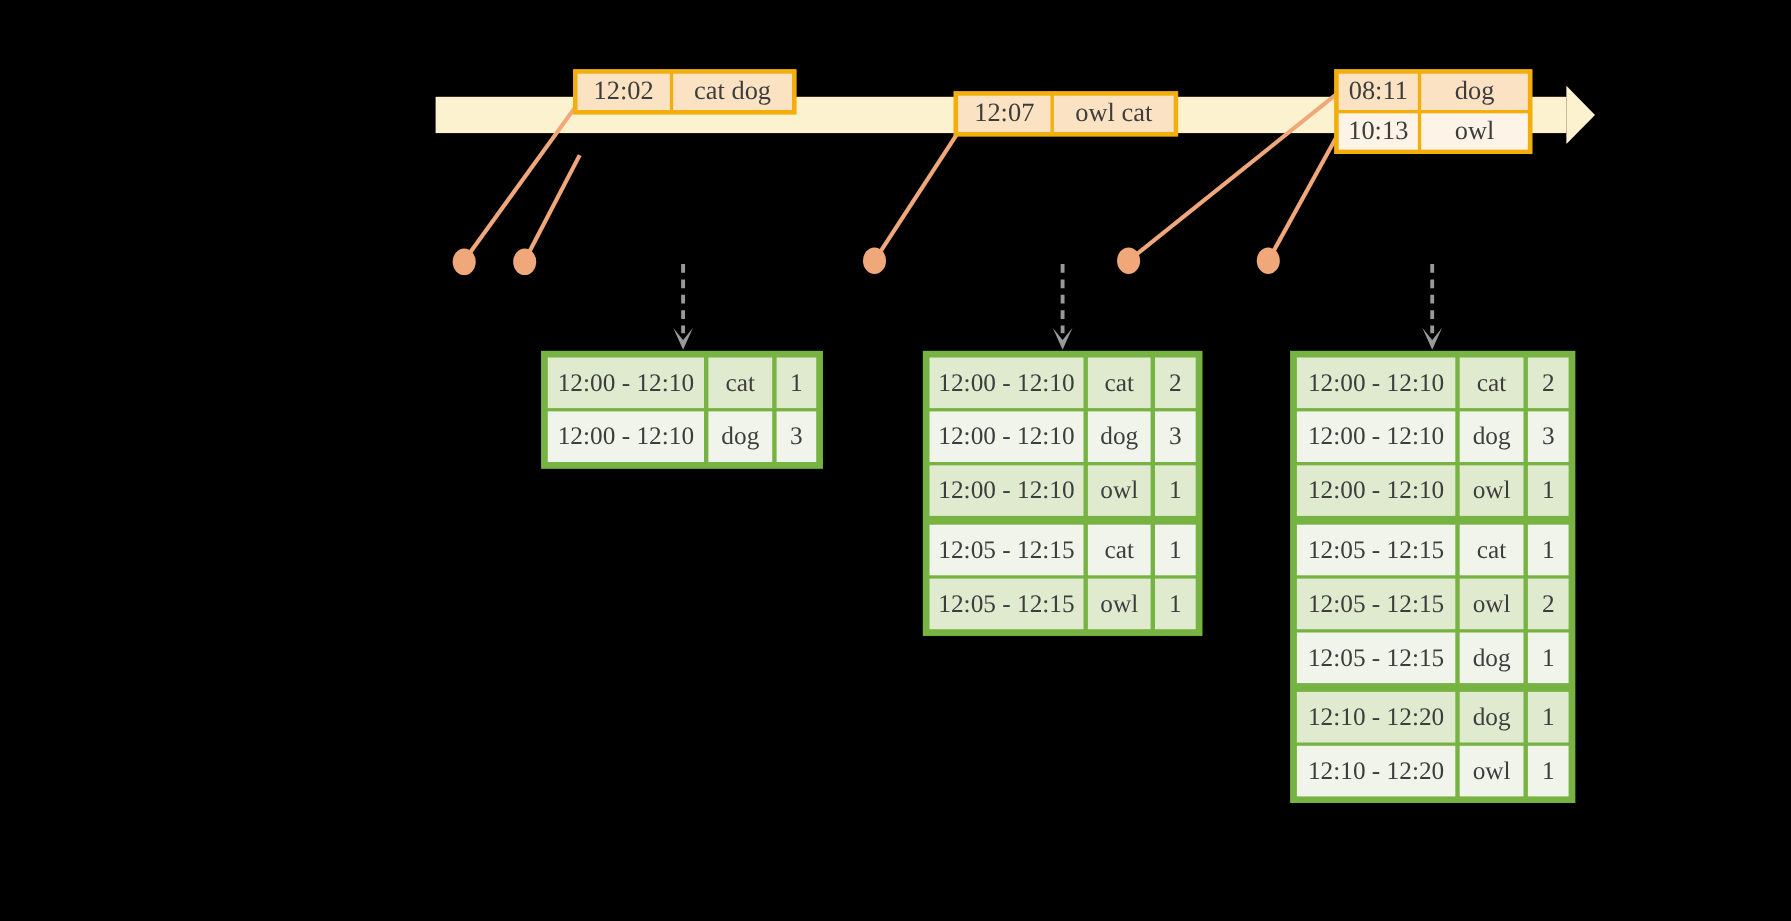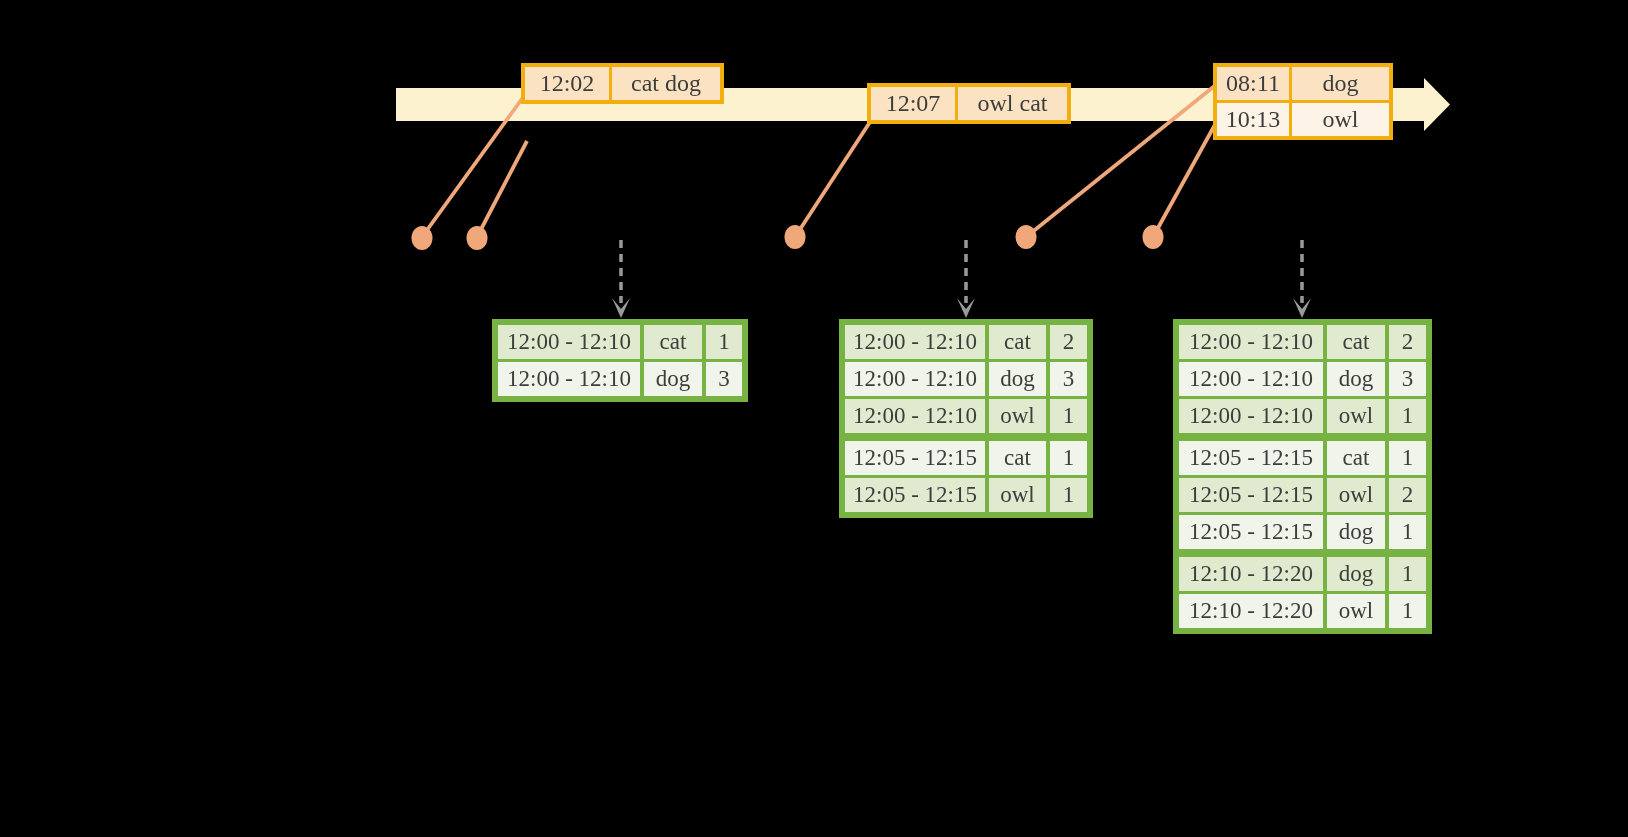--- a/index.html
+++ b/index.html
@@ -27,21 +27,21 @@
   }
   .etable .row.dark .cell { background:var(--edark); }
   .etable .row.light .cell { background:var(--elight); }
 
   
   .gtable {
     position:absolute; background:var(--gborder);
     border:6px solid var(--gborder);
     display:flex; flex-direction:column;
   }
-  .gtable .row { display:grid; column-gap:4px; height:34px; margin-top:3px;text-align:center; }
+  .gtable .row { display:grid; column-gap:4px; height:46px; margin-top:3px;text-align:center; }
   .gtable .row.first { margin-top:0; }
   .gtable .row.group-start { margin-top:8px; }
   #gtable-0 .row { grid-template-columns:142px 58px 36px; }
   #gtable-1 .row { grid-template-columns:140px 57px 37px; }
   #gtable-2 .row { grid-template-columns:144px 58px 37px; }
   .gtable .cell {
     display:flex; align-items:center; justify-content:center;
     font-size:23px; color:var(--text); background:var(--glight);
   }
   .gtable .row.dark .cell { background:var(--gdark); }

